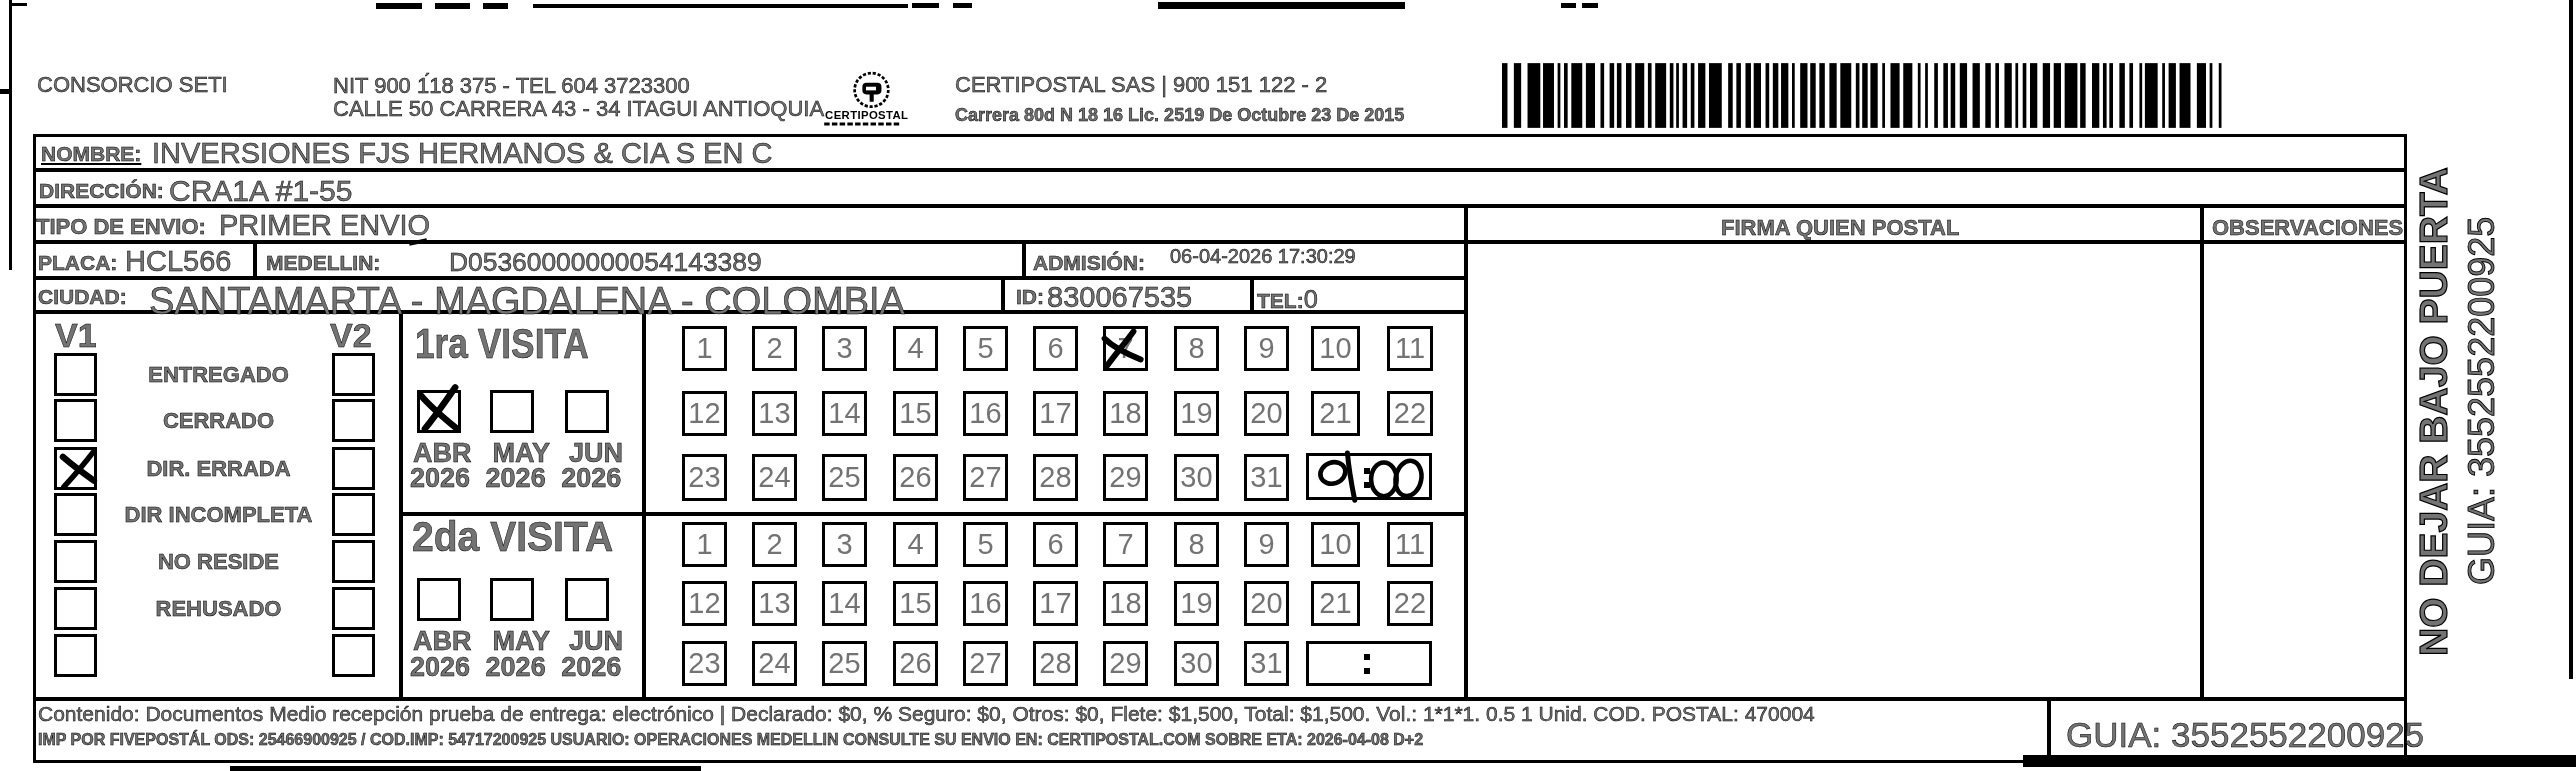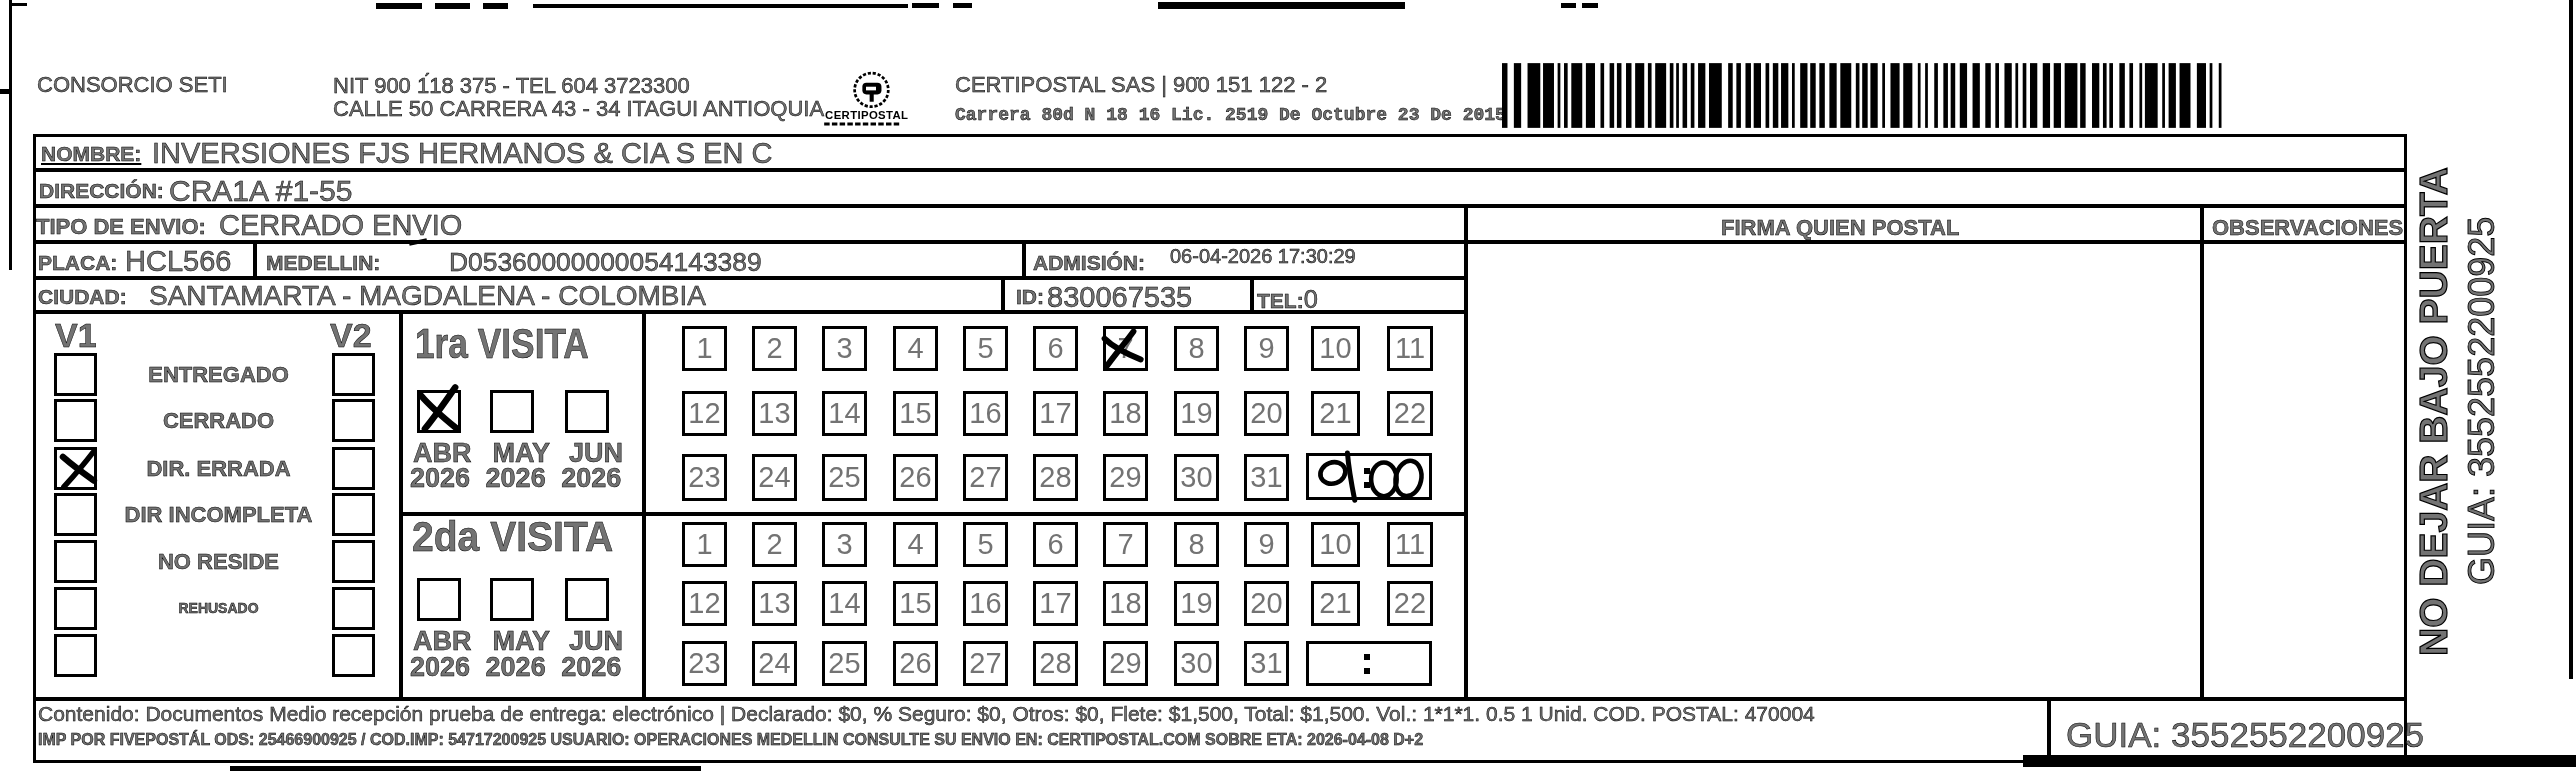--- a/index.html
+++ b/index.html
@@ -39,21 +39,21 @@
 <circle cx="61" cy="25" r="18.5" fill="none" stroke="#000" stroke-width="3" stroke-dasharray="3.5 2"></circle>
 <rect x="51" y="17" width="21" height="13" rx="4.5" fill="#000"></rect>
 <rect x="55" y="21.5" width="11" height="4" fill="#fff"></rect>
 <rect x="59" y="29" width="4.5" height="9" fill="#000"></rect>
 <text x="10" y="57" font-family="Liberation Sans,sans-serif" font-size="12.5" font-weight="bold" letter-spacing="0.4">CERTIPOSTAL</text>
 <line x1="9" y1="62.5" x2="93" y2="62.5" stroke="#000" stroke-width="3.5" stroke-dasharray="6 2.5"></line>
 </svg>
 
 <div class="t" style="left:955px;top:73px;font-size:22px;font-weight:normal;">CERTIPOSTAL SAS | 90̇0 151 122 - 2</div>
 
-<div class="t" style="left:955px;top:106px;font-size:18px;font-weight:bold;font-family:Liberation Mono, monospace;">Carrera 80d N 18 16  Lic. 2519 De Octubre 23 De 2015</div>
+<div class="t" style="left:955px;top:106px;font-size:18px;font-weight:bold;">Carrera 80d N 18 16  Lic. 2519 De Octubre 23 De 2015</div>
 
 <svg style="position:absolute;left:1502px;top:63px" width="735" height="65" viewBox="0 0 806 71" fill="#000">
       <rect x="0" y="0" width="6" height="71"></rect>
       <rect x="13" y="0" width="8" height="71"></rect>
       <rect x="28" y="0" width="14" height="71"></rect>
       <rect x="45" y="0" width="12" height="71"></rect>
       <rect x="61" y="0" width="3" height="71"></rect>
       <rect x="68" y="0" width="4" height="71"></rect>
       <rect x="76" y="0" width="12" height="71"></rect>
       <rect x="92" y="0" width="10" height="71"></rect>
@@ -158,39 +158,39 @@
 <div class="t" style="left:41px;top:143px;font-size:21px;font-weight:bold;text-decoration:underline;">NOMBRE:</div>
 
 <div class="t" style="left:152px;top:138px;font-size:29px;font-weight:normal;">INVERSIONES FJS HERMANOS &amp; CIA S EN C</div>
 
 <div class="t" style="left:39px;top:180px;font-size:21px;font-weight:bold;">DIRECCIÓN:</div>
 
 <div class="t" style="left:169px;top:175px;font-size:30px;font-weight:normal;">CRA1A #1-55</div>
 
 <div class="t" style="left:36px;top:215px;font-size:22px;font-weight:bold;">TIPO DE ENVIO:</div>
 
-<div class="t" style="left:219px;top:210px;font-size:29px;font-weight:normal;">CERRADO ENVIO</div>
+<div class="t" style="left:219px;top:210px;font-size:29px;font-weight:normal;">PRIMER ENVIO</div>
 
 <div class="t" style="left:38px;top:252px;font-size:21px;font-weight:bold;">PLACA:</div>
 
 <div class="t" style="left:125px;top:246px;font-size:29px;font-weight:normal;">HCL566</div>
 
 <div class="t" style="left:266px;top:252px;font-size:21px;font-weight:bold;">MEDELLIN:</div>
 
 <div class="ln" style="left:409px;top:240px;width:18px;height:3.6px;transform:rotate(-12deg)"></div>
 
 <div class="t" style="left:449px;top:248px;font-size:26.4px;font-weight:normal;">D05360000000054143389</div>
 
 <div class="t" style="left:1033px;top:252px;font-size:21px;font-weight:bold;">ADMISIÓN:</div>
 
 <div class="t" style="left:1170px;top:246px;font-size:20px;font-weight:normal;">06-04-2026 17:30:29</div>
 
 <div class="t" style="left:38px;top:286px;font-size:21px;font-weight:bold;">CIUDAD:</div>
 
-<div class="t" style="left:149px;top:281px;font-size:28px;font-weight:normal;">SANTAMARTA - MAGDALENA - COLOMBIA</div>
+<div class="t" style="left:149px;top:281px;font-size:38px;font-weight:normal;">SANTAMARTA - MAGDALENA - COLOMBIA</div>
 
 <div class="t" style="left:1016px;top:286px;font-size:21px;font-weight:bold;">ID:</div>
 
 <div class="t" style="left:1047px;top:282px;font-size:29px;font-weight:normal;">830067535</div>
 
 <div class="t" style="left:1257px;top:286px;font-size:21px;font-weight:bold;">TEL:<span style="font-weight:normal;font-size:25.5px">0</span></div>
 
 <div class="t" style="left:1721px;top:216px;font-size:22px;font-weight:bold;">FIRMA QUIEN POSTAL</div>
 
 <div class="t" style="left:2212px;top:216px;font-size:22px;font-weight:bold;">OBSERVACIONES</div>
@@ -224,21 +224,21 @@
 <div class="bx" style="left:332px;top:493px;width:43px;height:43px;border-width:3.6px"></div>
 
 <div class="bx" style="left:54px;top:540px;width:43px;height:43px;border-width:3.6px"></div>
 
 <div class="t" style="left:109px;top:540px;width:219px;height:43px;font-size:22px;font-weight:bold;display:flex;align-items:center;justify-content:center;">NO RESIDE</div>
 
 <div class="bx" style="left:332px;top:540px;width:43px;height:43px;border-width:3.6px"></div>
 
 <div class="bx" style="left:54px;top:587px;width:43px;height:43px;border-width:3.6px"></div>
 
-<div class="t" style="left:109px;top:587px;width:219px;height:43px;font-size:14px;font-weight:bold;display:flex;align-items:center;justify-content:center;">REHUSADO</div>
+<div class="t" style="left:109px;top:587px;width:219px;height:43px;font-size:22px;font-weight:bold;display:flex;align-items:center;justify-content:center;">REHUSADO</div>
 
 <div class="bx" style="left:332px;top:587px;width:43px;height:43px;border-width:3.6px"></div>
 
 <div class="bx" style="left:54px;top:634px;width:43px;height:43px;border-width:3.6px"></div>
 
 
 <div class="bx" style="left:332px;top:634px;width:43px;height:43px;border-width:3.6px"></div>
 
 <svg style="position:absolute;left:50px;top:445px" width="55" height="51" viewBox="0 0 60 56" fill="none" stroke="#000" stroke-linecap="round">
 <path d="M14 13 C22 20,38 32,48 39" stroke-width="7"></path>

